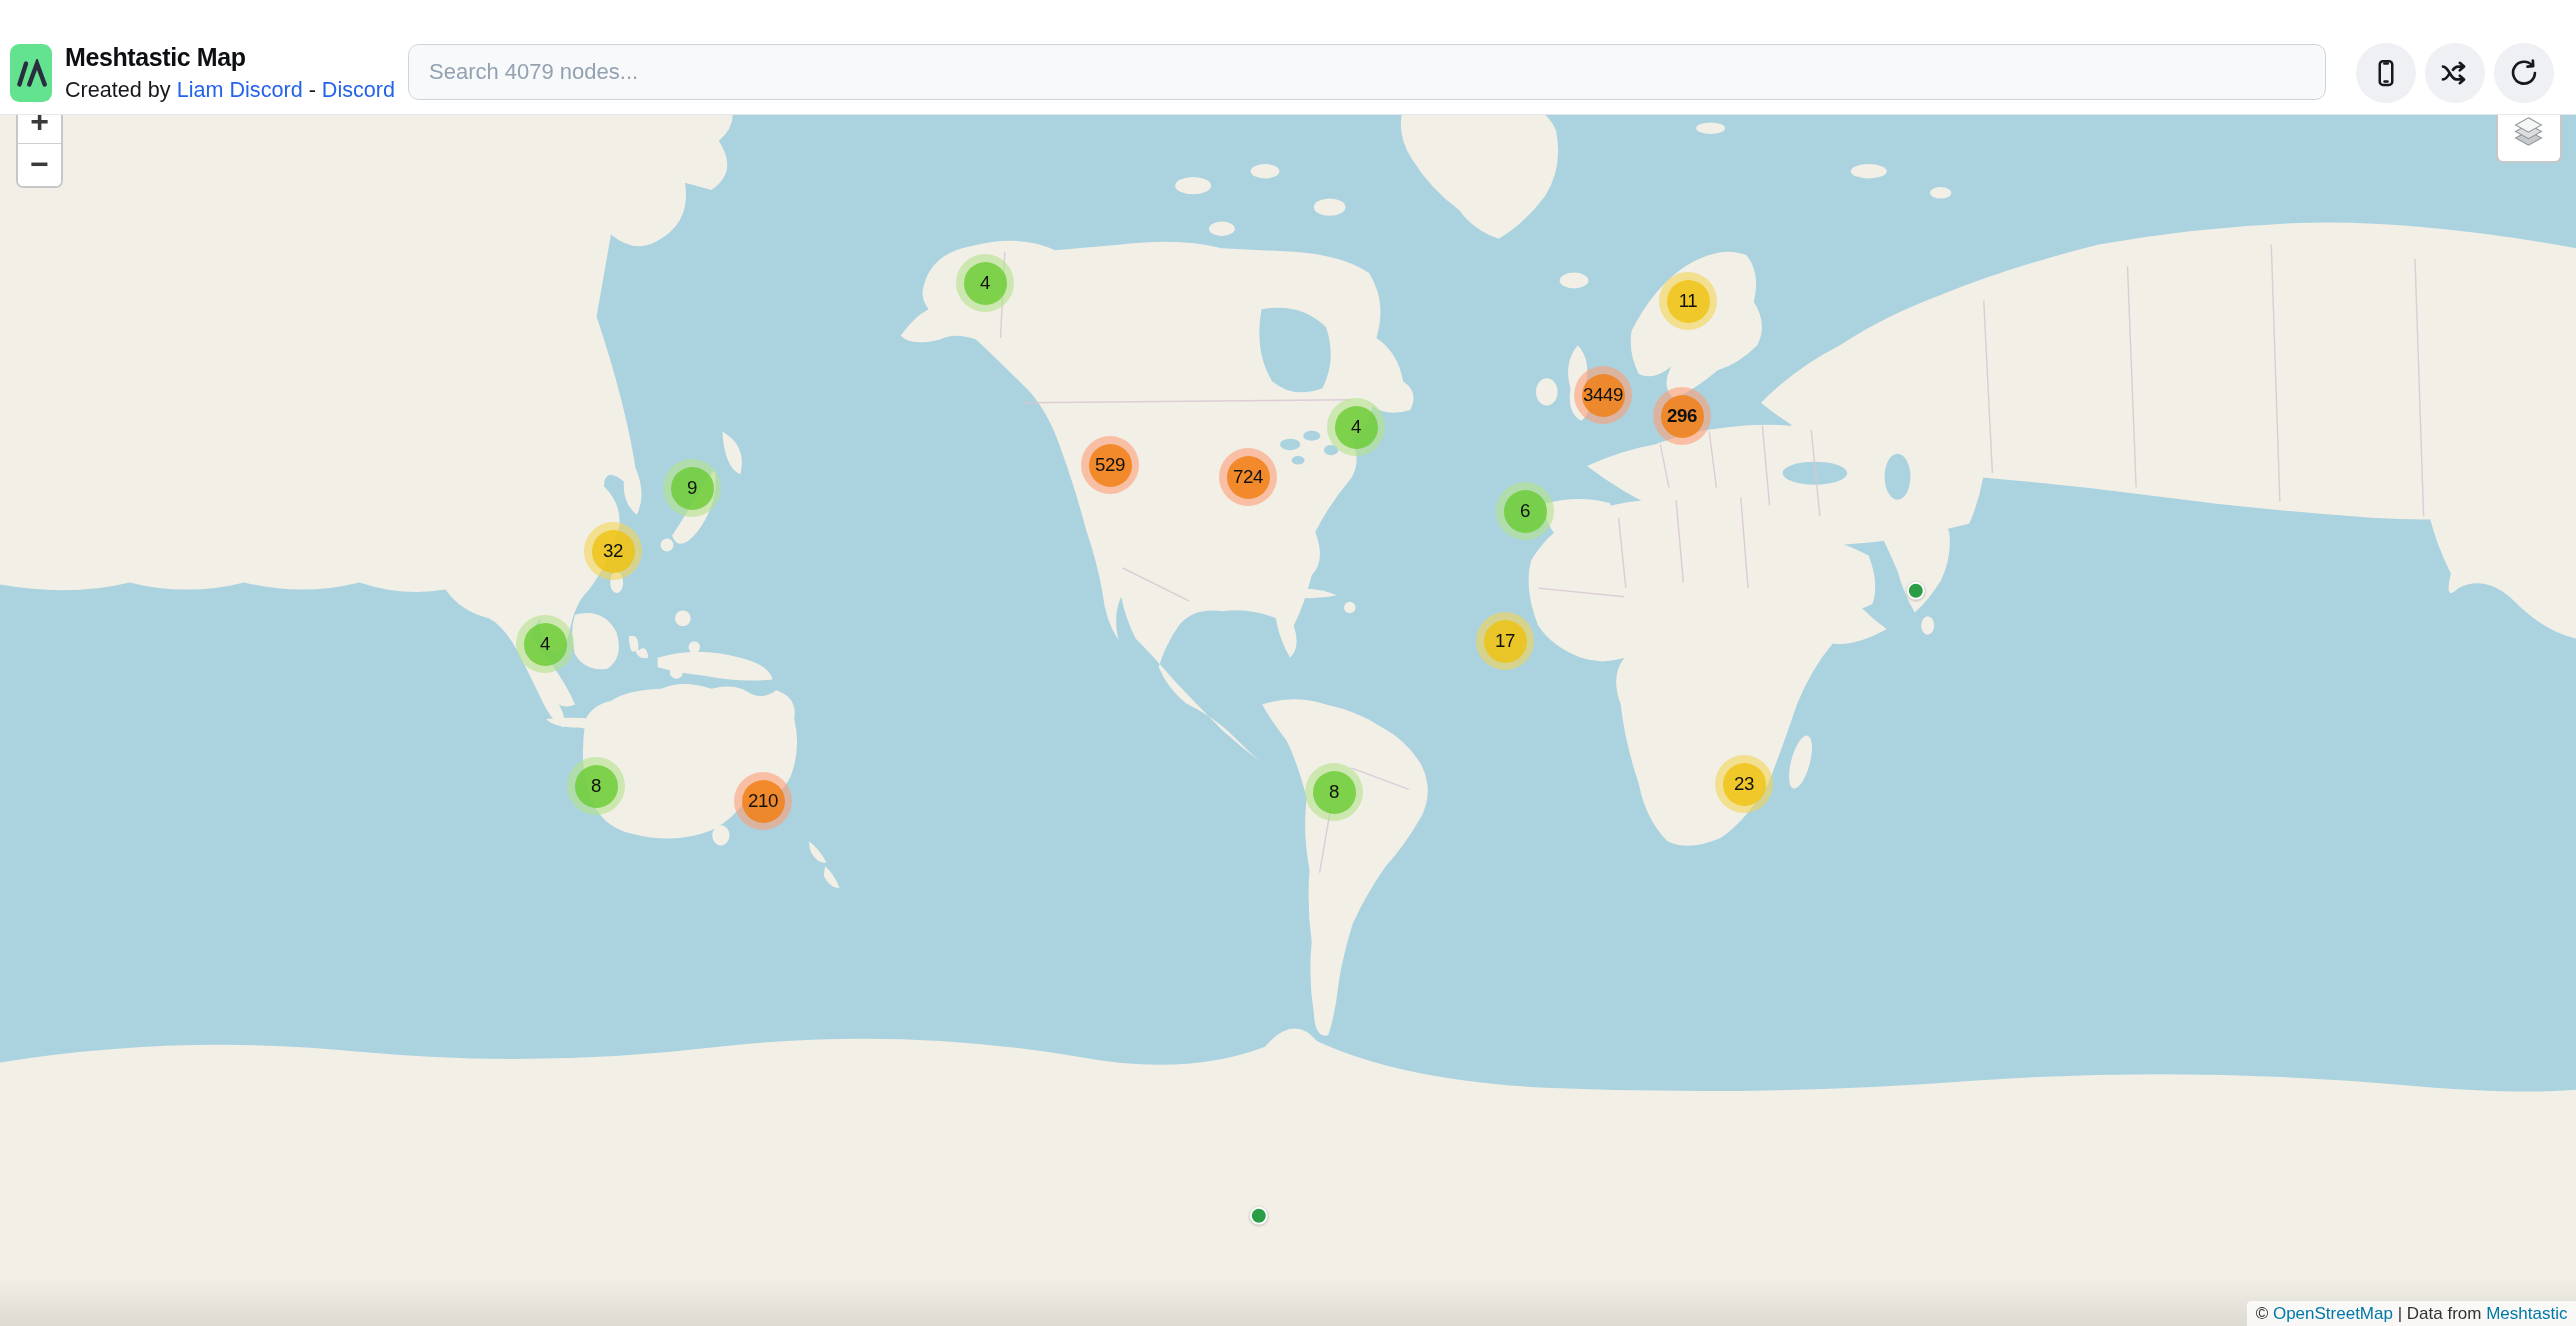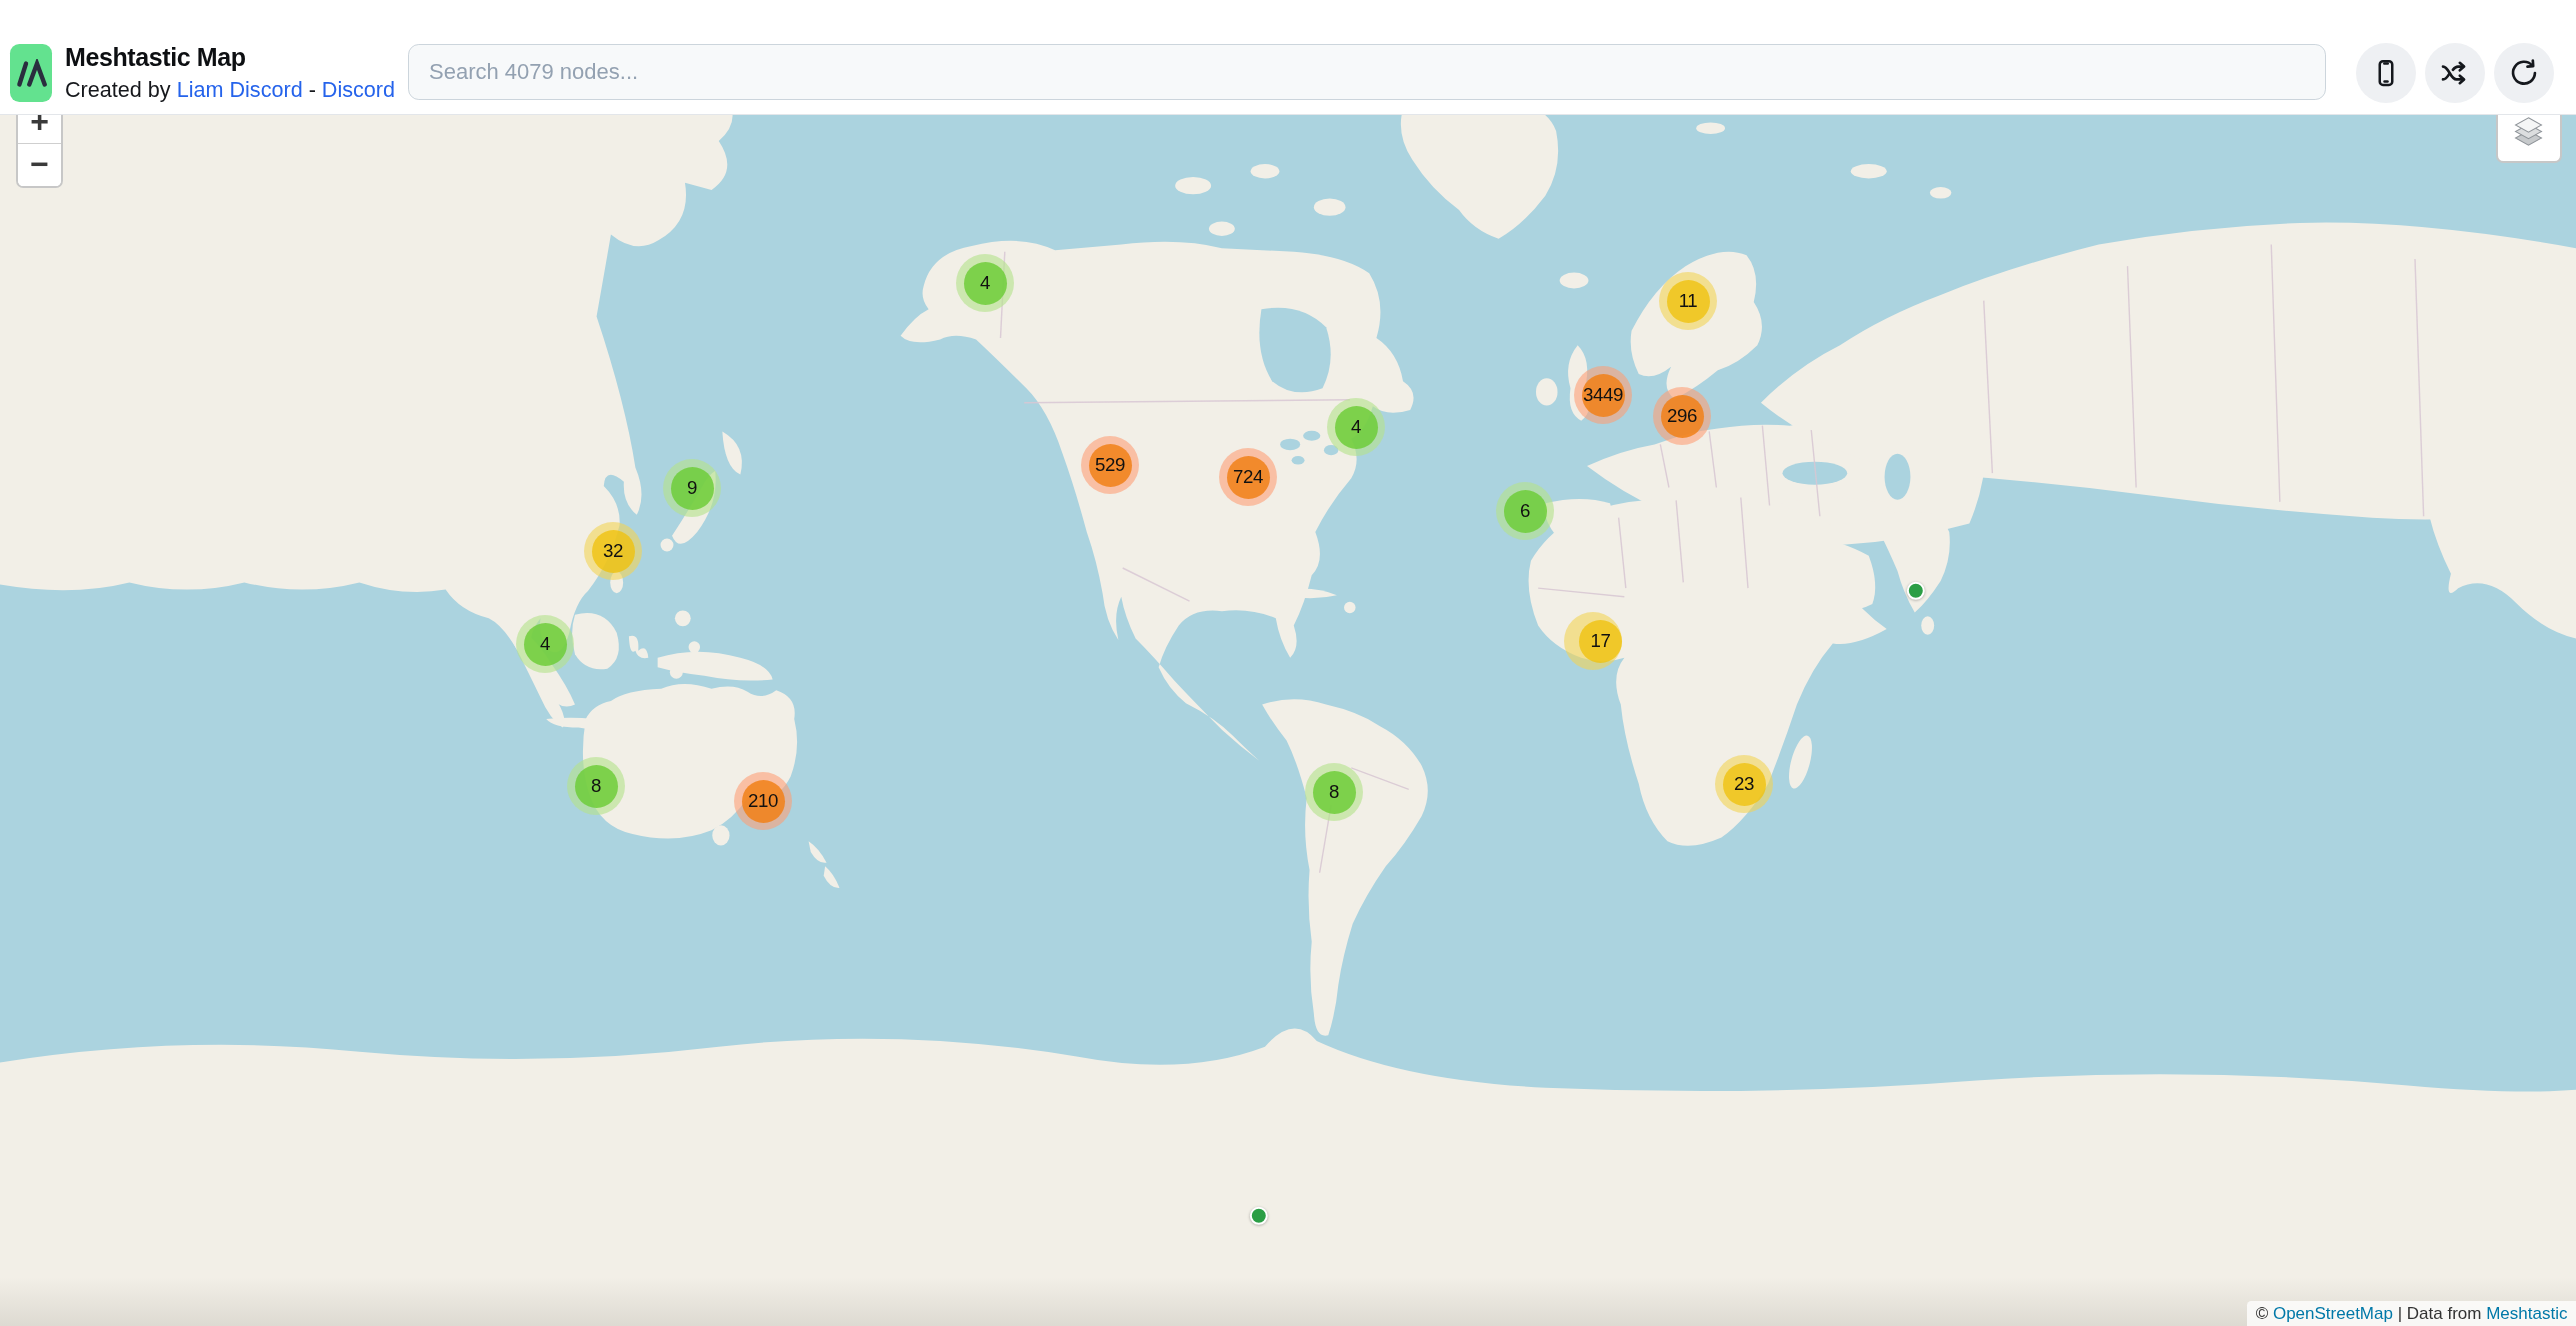--- a/index.html
+++ b/index.html
@@ -239,21 +239,21 @@
       <div class="cluster" style="left: 985px; top: 198px; background: rgba(181, 226, 140, 0.62);">
         <div class="cluster-inner" style="background: rgba(110, 204, 57, 0.85);">4</div>
       </div>
       <div class="cluster" style="left: 1688px; top: 216px; background: rgba(241, 211, 87, 0.6);">
         <div class="cluster-inner" style="background: rgba(240, 194, 12, 0.78);">11</div>
       </div>
       <div class="cluster" style="left: 1603px; top: 310px; background: rgba(253, 156, 115, 0.58);">
         <div class="cluster-inner" style="background: rgba(241, 128, 23, 0.85);">3449</div>
       </div>
       <div class="cluster" style="left: 1682px; top: 331px; background: rgba(253, 156, 115, 0.58);">
-        <div class="cluster-inner" style="background: rgba(241, 128, 23, 0.85);">296</div>
+        <div class="cluster-inner" style="background: rgba(241, 128, 23, 0.85); font-weight: bold;">296</div>
       </div>
       <div class="cluster" style="left: 1356px; top: 342px; background: rgba(181, 226, 140, 0.62);">
         <div class="cluster-inner" style="background: rgba(110, 204, 57, 0.85);">4</div>
       </div>
       <div class="cluster" style="left: 1110px; top: 380px; background: rgba(253, 156, 115, 0.58);">
         <div class="cluster-inner" style="background: rgba(241, 128, 23, 0.85);">529</div>
       </div>
       <div class="cluster" style="left: 1248px; top: 392px; background: rgba(253, 156, 115, 0.58);">
         <div class="cluster-inner" style="background: rgba(241, 128, 23, 0.85);">724</div>
       </div>
@@ -262,21 +262,21 @@
       </div>
       <div class="cluster" style="left: 613px; top: 466px; background: rgba(241, 211, 87, 0.6);">
         <div class="cluster-inner" style="background: rgba(240, 194, 12, 0.78);">32</div>
       </div>
       <div class="cluster" style="left: 1525px; top: 426px; background: rgba(181, 226, 140, 0.62);">
         <div class="cluster-inner" style="background: rgba(110, 204, 57, 0.85);">6</div>
       </div>
       <div class="cluster" style="left: 545px; top: 559px; background: rgba(181, 226, 140, 0.62);">
         <div class="cluster-inner" style="background: rgba(110, 204, 57, 0.85);">4</div>
       </div>
-      <div class="cluster" style="left: 1593px; top: 556px; background: rgba(241, 211, 87, 0.6); justify-content: flex-end;">
+      <div class="cluster" style="left: 1505px; top: 556px; background: rgba(241, 211, 87, 0.6);">
         <div class="cluster-inner" style="background: rgba(240, 194, 12, 0.78);">17</div>
       </div>
       <div class="cluster" style="left: 596px; top: 701px; background: rgba(181, 226, 140, 0.62);">
         <div class="cluster-inner" style="background: rgba(110, 204, 57, 0.85);">8</div>
       </div>
       <div class="cluster" style="left: 763px; top: 716px; background: rgba(253, 156, 115, 0.58);">
         <div class="cluster-inner" style="background: rgba(241, 128, 23, 0.85);">210</div>
       </div>
       <div class="cluster" style="left: 1334px; top: 707px; background: rgba(181, 226, 140, 0.62);">
         <div class="cluster-inner" style="background: rgba(110, 204, 57, 0.85);">8</div>

